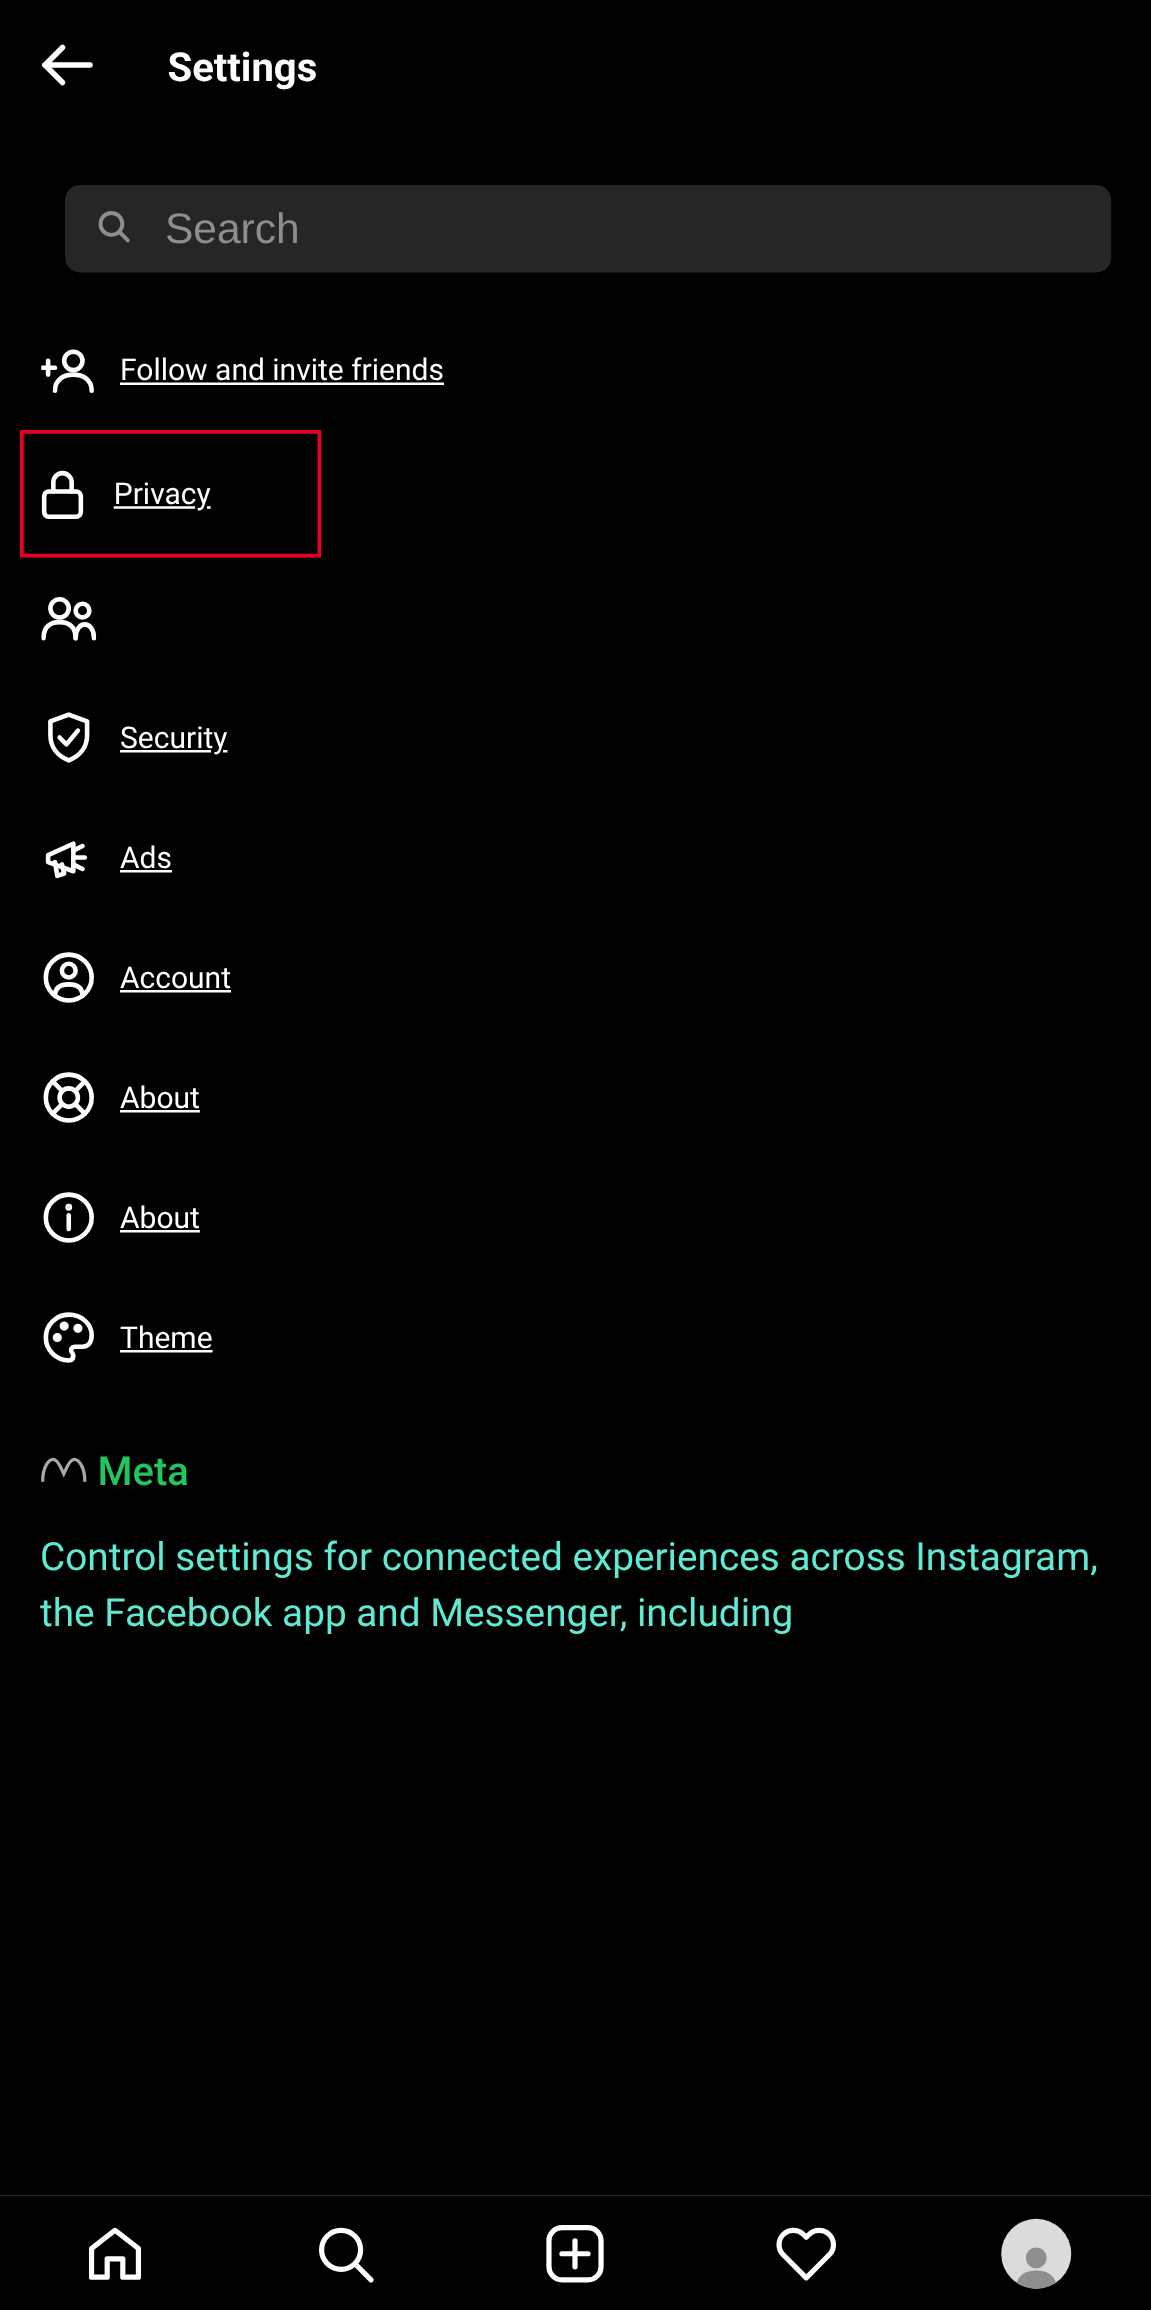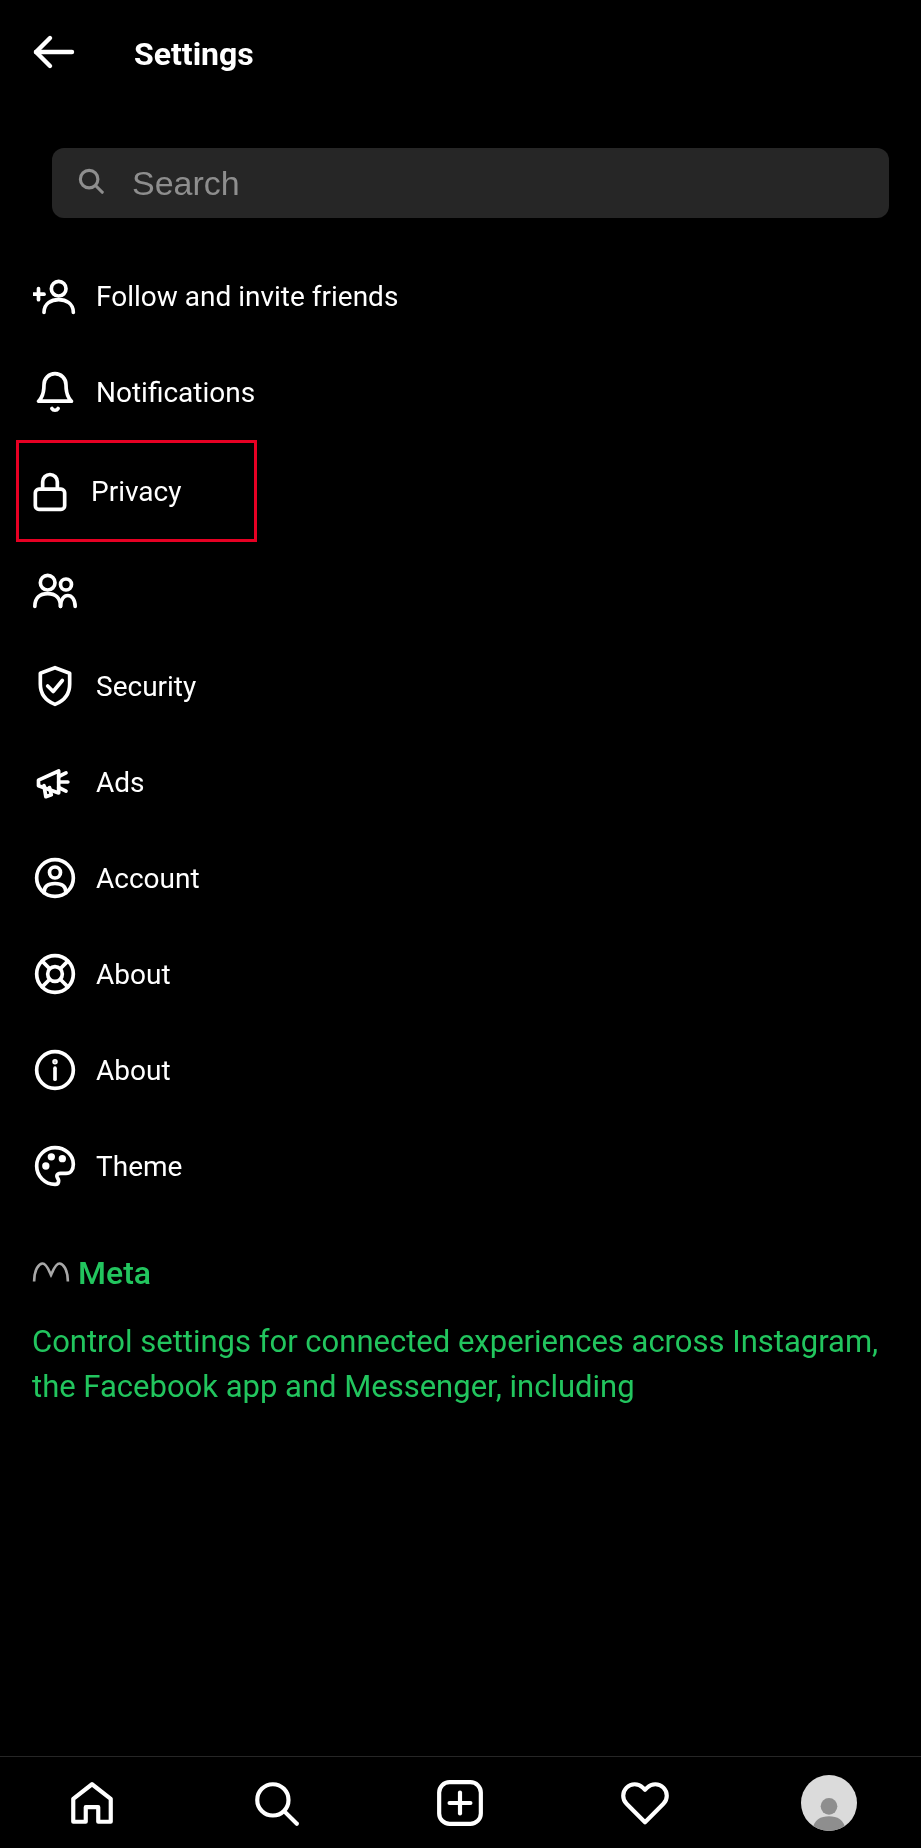--- a/index.html
+++ b/index.html
@@ -80,22 +80,23 @@
       display: flex;
       align-items: center;
       justify-content: center;
       margin-right: 18px;
     }
     .menu-icon svg {
       width: 44px;
       height: 44px;
     }
     .menu-label {
-      font-size: 28px;
+      font-size: 24px;
       font-weight: 400;
+      text-decoration: underline;
     }
     .footer-section {
       padding: 40px 32px 0 32px;
     }
     .meta-brand {
       display: flex;
       align-items: center;
       gap: 8px;
       color: #22c55e;
     }
@@ -107,21 +108,21 @@
       font-size: 32px;
       font-weight: 500;
     }
     .accounts-link {
       color: #0095f6;
       font-size: 34px;
       font-weight: 500;
       margin-top: 28px;
     }
     .footer-desc {
-      color: #22c55e;
+      color: #5eead4;
       font-size: 31px;
       line-height: 1.45;
       margin-top: 28px;
     }
     .bottom-nav {
       position: absolute;
       bottom: 0;
       left: 0;
       right: 0;
       height: 92px;
@@ -188,29 +189,20 @@
       <svg viewBox="0 0 24 24" fill="none" stroke="#fff" stroke-width="2" stroke-linecap="round" stroke-linejoin="round">
         <circle cx="14" cy="8" r="4"></circle>
         <path d="M6 21 C6 16 10 14 14 14 C18 14 22 16 22 21"></path>
         <line x1="3" y1="8" x2="3" y2="14"></line>
         <line x1="0" y1="11" x2="6" y2="11"></line>
       </svg>
     </span>
     <span class="menu-label">Follow and invite friends</span>
   </div>
 
-  <div class="menu-item">
-    <span class="menu-icon">
-      <svg viewBox="0 0 24 24" fill="none" stroke="#fff" stroke-width="2" stroke-linecap="round" stroke-linejoin="round">
-        <path d="M18 8 A6 6 0 0 0 6 8 C6 15 3 17 3 17 H21 C21 17 18 15 18 8 Z"></path>
-        <path d="M13.7 21 a2 2 0 0 1 -3.4 0"></path>
-      </svg>
-    </span>
-    <span class="menu-label">Notifications</span>
-  </div>
 
   <div class="menu-item highlighted">
     <span class="menu-icon">
       <svg viewBox="0 0 24 24" fill="none" stroke="#fff" stroke-width="2" stroke-linecap="round" stroke-linejoin="round">
         <rect x="4" y="11" width="16" height="11" rx="2"></rect>
         <path d="M8 11 V7 a4 4 0 0 1 8 0 v4"></path>
       </svg>
     </span>
     <span class="menu-label">Privacy</span>
   </div>

